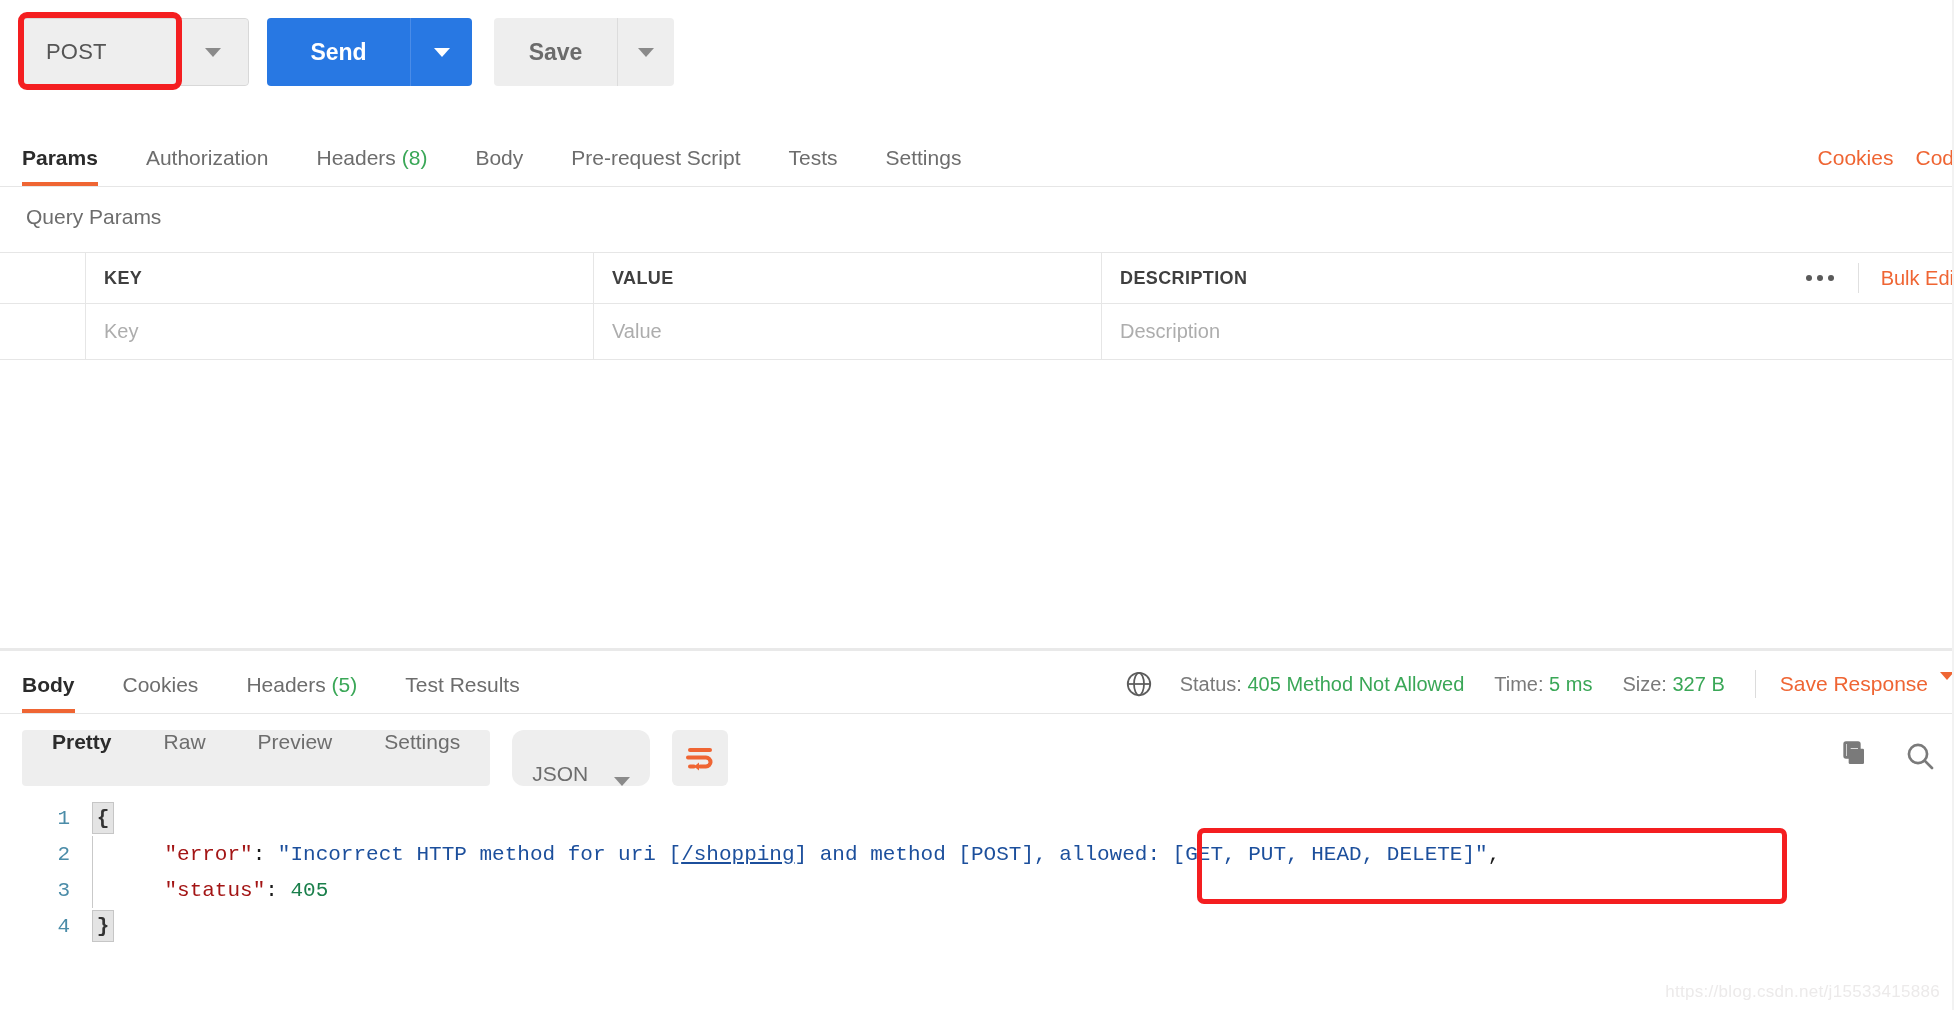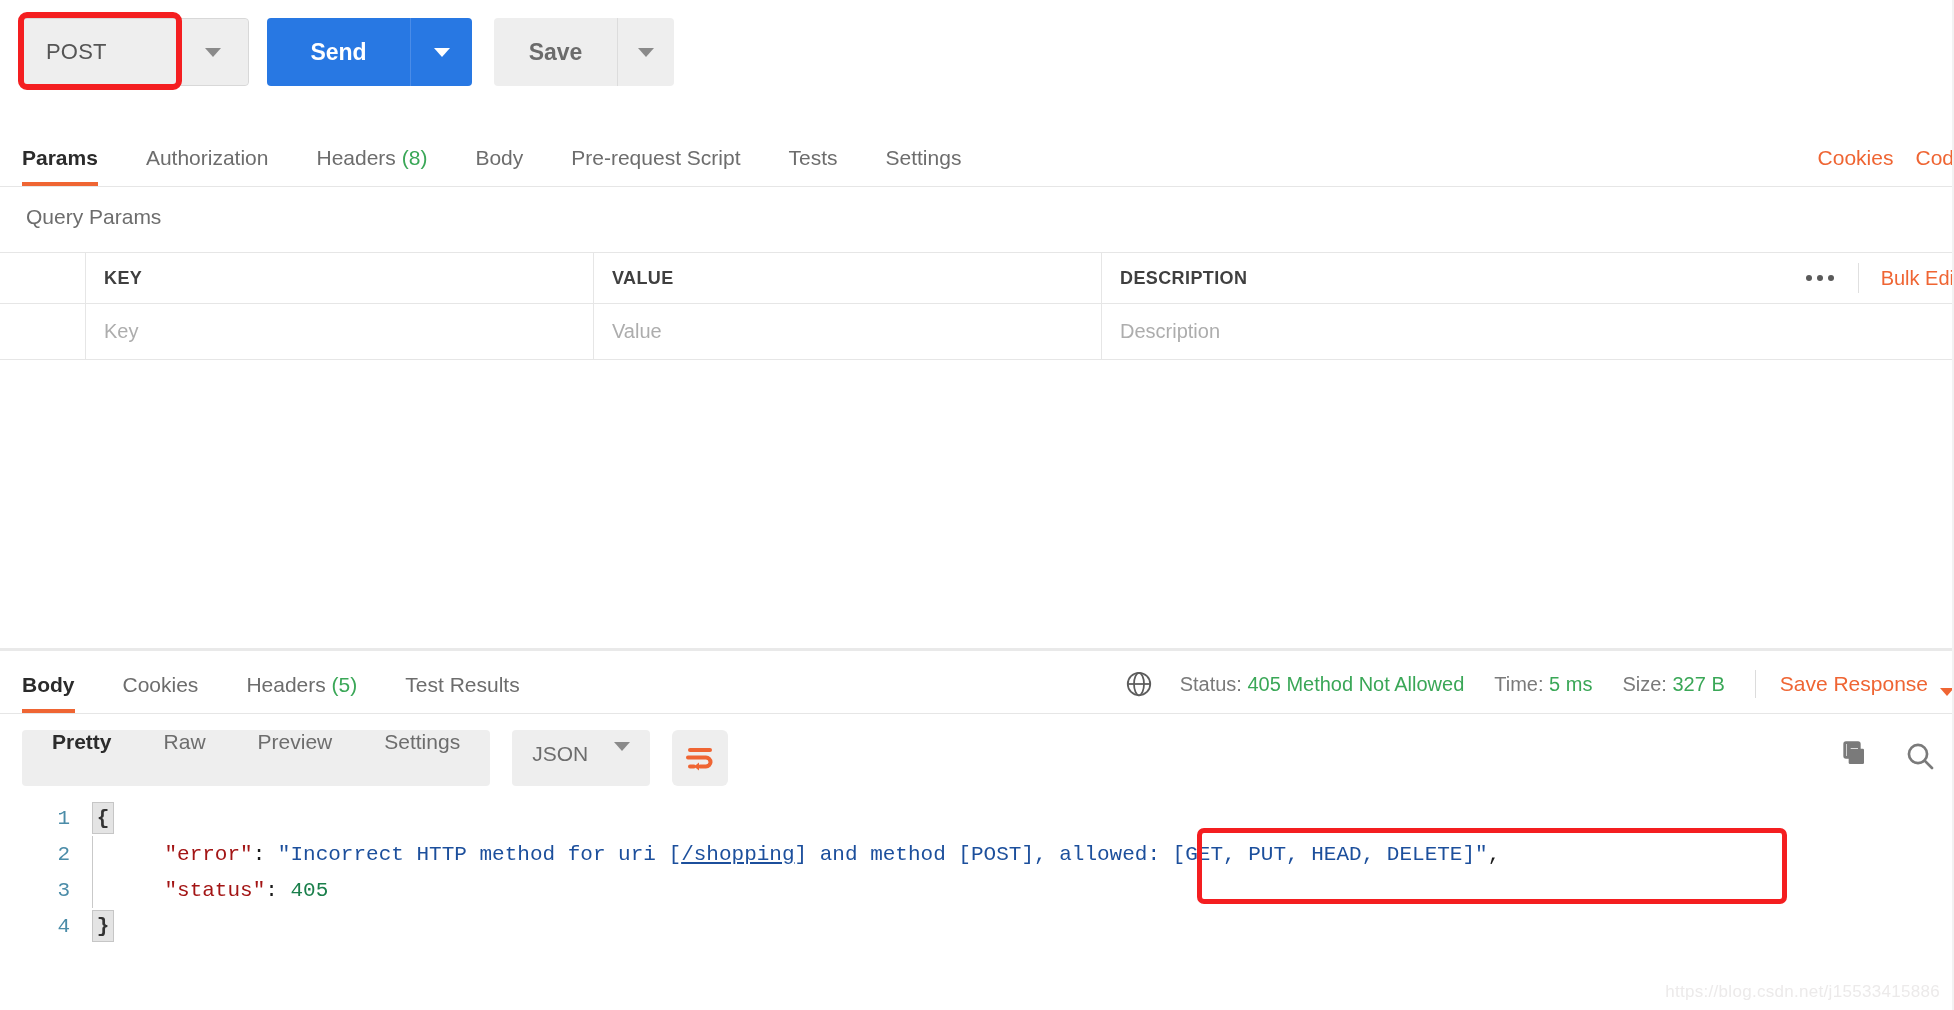--- a/index.html
+++ b/index.html
@@ -273,21 +273,21 @@
     align-items: center;
     gap: 0;
     padding-bottom: 14px;
   }
   .globe-icon { margin-right: 26px; display: flex; align-items: center; }
   .meta-item { font-size: 20px; color: #7a7a7a; margin-right: 30px; white-space: nowrap; }
   .meta-item b { color: #3aa757; font-weight: normal; }
   .meta-sep { width: 1px; height: 28px; background: #dcdcdc; margin-right: 24px; }
   .save-resp {
     font-size: 21px; color: #ef6533; cursor: pointer;
-    display: flex; align-items: flex-end; gap: 12px; white-space: nowrap;
+    display: flex; align-items: flex-start; gap: 12px; white-space: nowrap;
   }
   .caret-orange {
     width: 0; height: 0;
     border-left: 7px solid transparent;
     border-right: 7px solid transparent;
     border-top: 8px solid #ef6533;
   }
 
   
   .resp-toolbar {
@@ -309,25 +309,25 @@
     font-size: 21px;
     color: #6d6d6d;
     padding: 0 26px;
     cursor: pointer;
     white-space: nowrap;
   }
   .seg-item.active { color: #2b2b2b; font-weight: bold; }
   .fmt-select {
     margin-left: 22px;
     background: #eeeeee;
-    border-radius: 4px;
+    border-radius: 12px;
     height: 56px;
     display: flex;
-    align-items: flex-start;
-    padding: 12px 20px;
+    align-items: flex-end;
+    padding: 0 20px;
     gap: 26px;
     cursor: pointer;
   }
   .fmt-select span { font-size: 21px; color: #6d6d6d; }
   .wrap-btn {
     margin-left: 22px;
     background: #eeeeee;
     border-radius: 6px;
     width: 56px; height: 56px;
     display: flex; align-items: center; justify-content: center;

